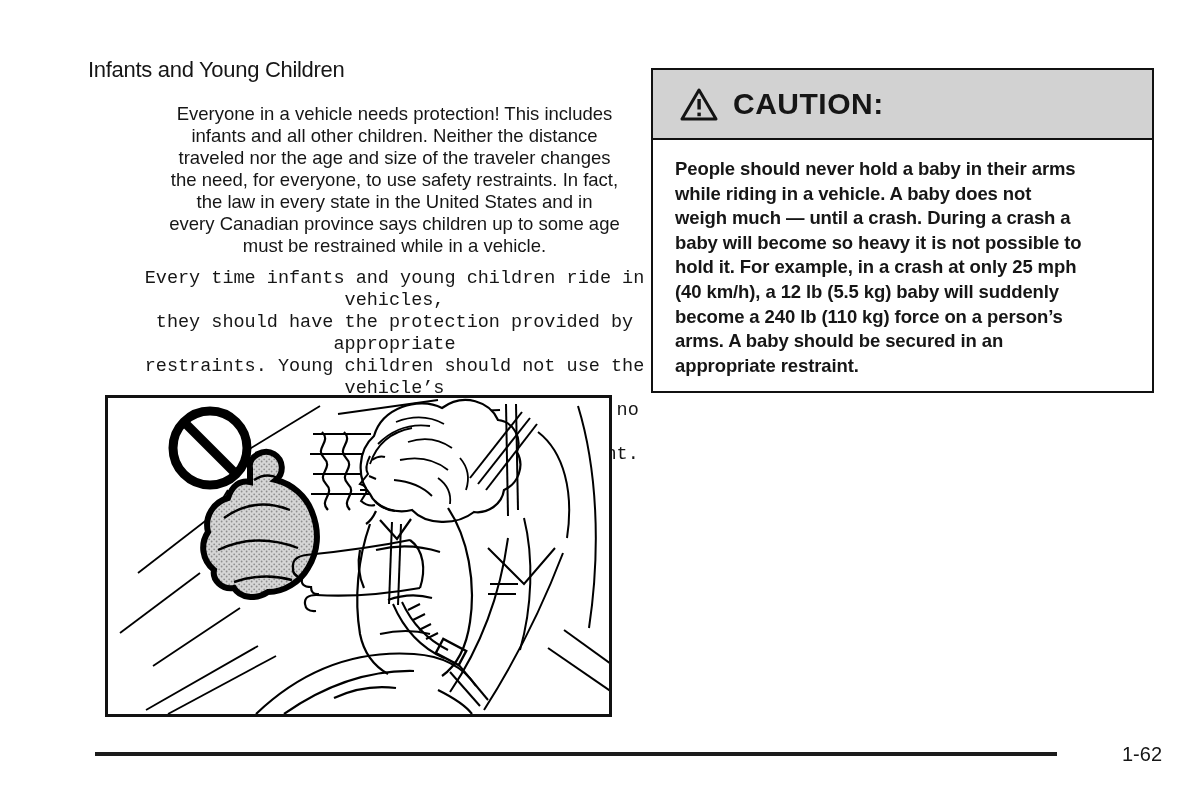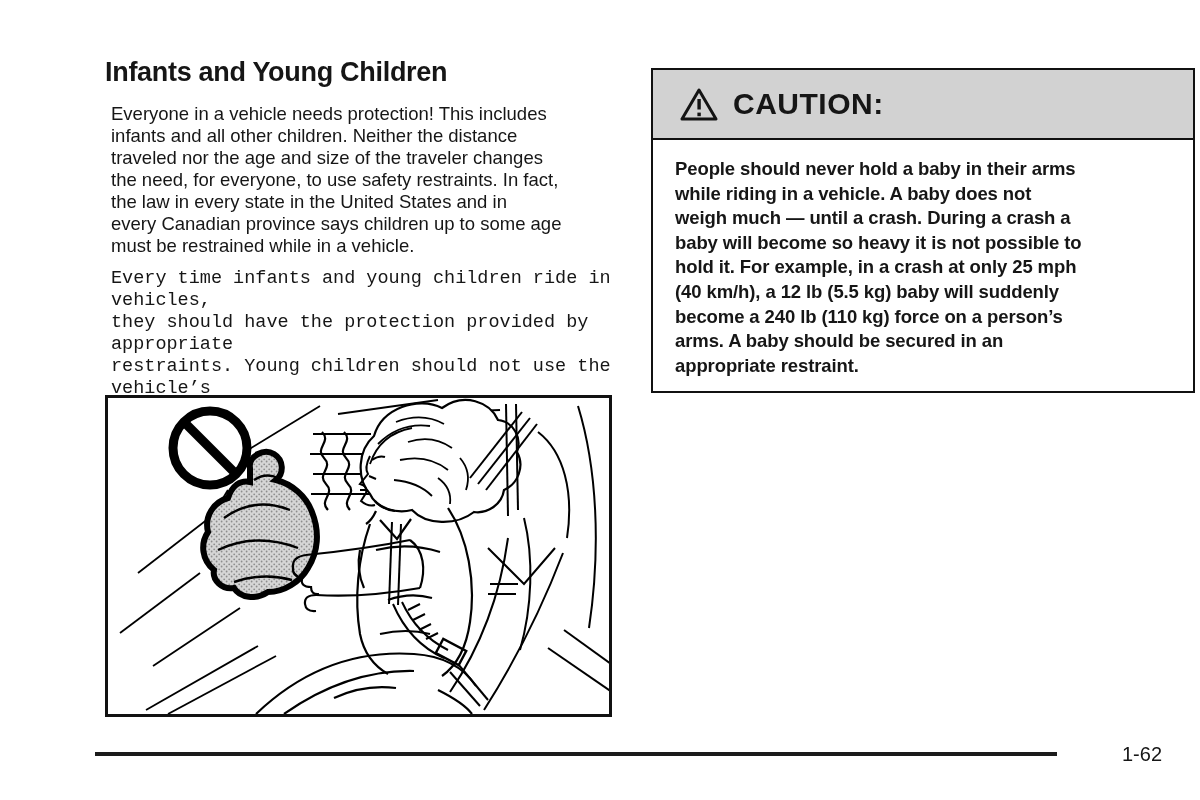--- a/index.html
+++ b/index.html
@@ -4,41 +4,42 @@
 <style>
   * { margin: 0; padding: 0; box-sizing: border-box; }
   html, body { width: 1200px; height: 800px; background: #ffffff; }
   body {
     position: relative;
     font-family: "Liberation Sans", "DejaVu Sans", sans-serif;
     color: #161616;
     overflow: hidden;
   }
   .page-title {
-    position: absolute; left: 105px; top: 57px;
-    font-size: 27px; font-weight: bold; letter-spacing: -0.3px;
+    position: absolute; left: 88px; top: 57px;
+    font-size: 22px; font-weight: normal; letter-spacing: -0.3px;
   }
   .body-para {
-    position: absolute; left: 111px; width: 555px;
+    position: absolute; left: 117px; width: 555px;
     font-size: 18.5px; line-height: 22px;
     white-space: pre-line;
+    text-align: center;
   }
   #para1 { top: 103px; }
   #para2 { top: 268px; font-family: Liberation Mono, monospace; }
 
   .figure-frame {
     position: absolute; left: 105px; top: 395px;
     width: 507px; height: 322px;
     border: 3px solid #111; background: #fff;
   }
   .figure-frame svg { display: block; }
 
   .caution-box {
     position: absolute; left: 651px; top: 68px;
-    width: 544px; height: 325px;
+    width: 503px; height: 325px;
     border: 2px solid #111; background: #fff;
   }
   .caution-header {
     height: 70px; background: #d2d2d2;
     border-bottom: 2px solid #111;
     display: flex; align-items: center;
     padding-left: 26px; gap: 14px;
   }
   .caution-title {
     font-size: 30px; font-weight: bold; letter-spacing: 0.5px;

